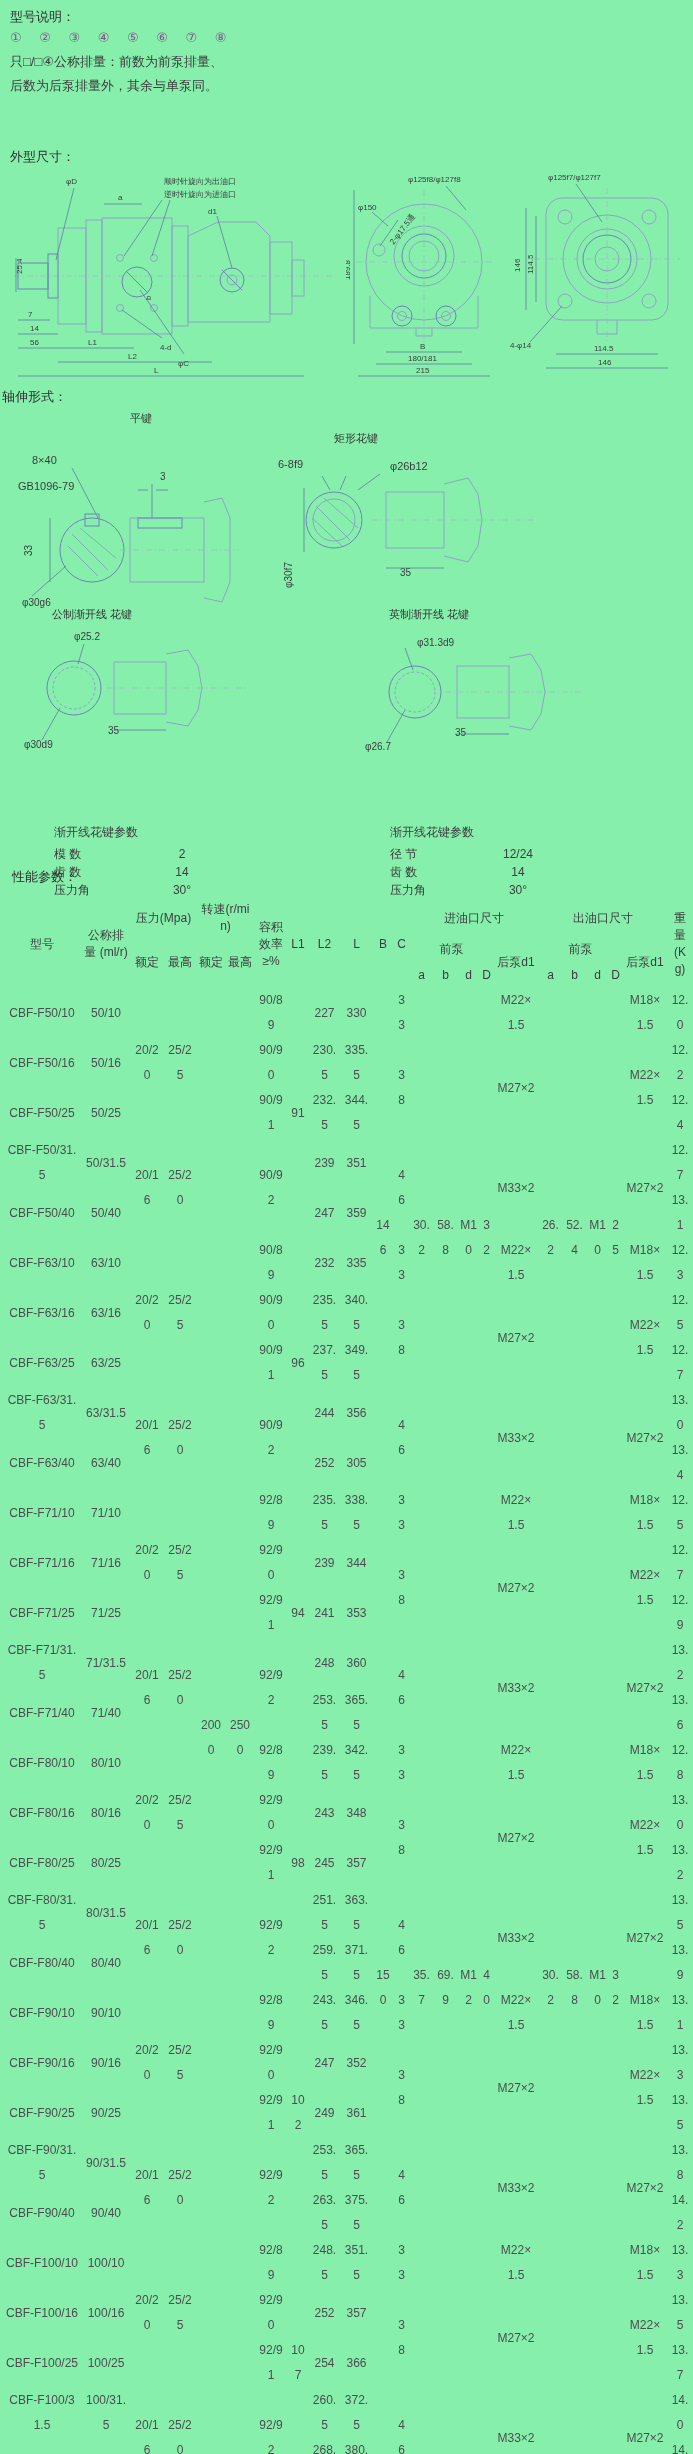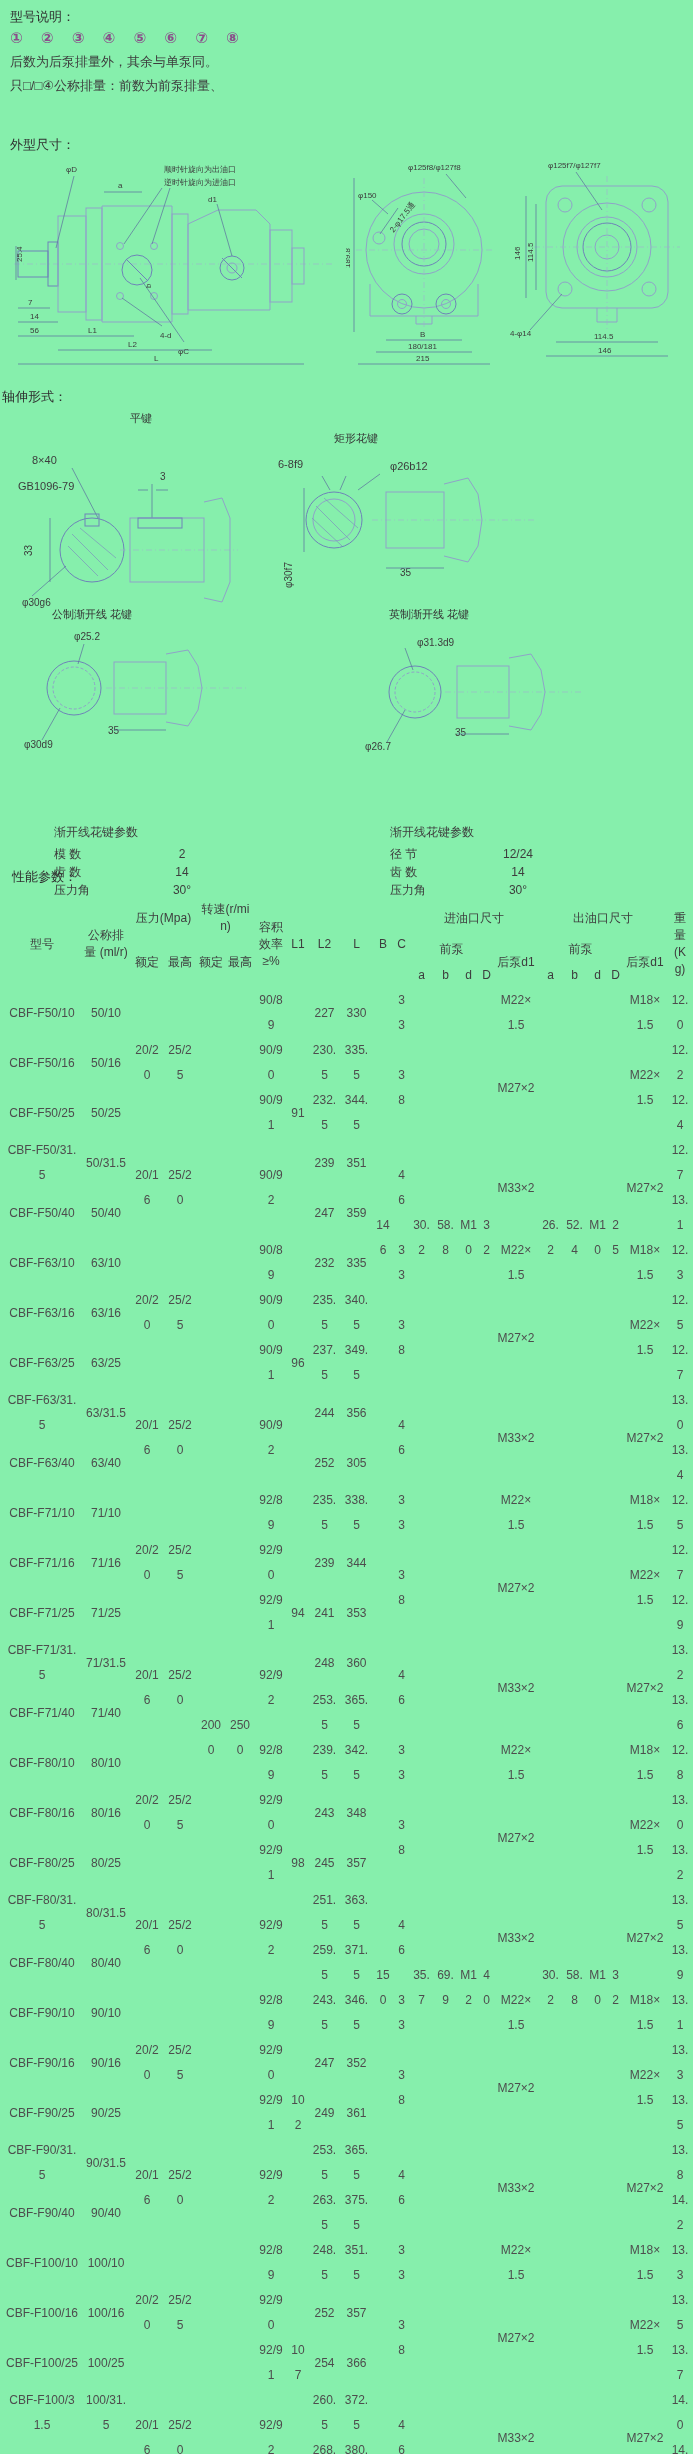--- a/index.html
+++ b/index.html
@@ -1,22 +1,22 @@
 <!DOCTYPE html>
 <html><head>
 <meta charset="utf-8">
 <style>
   html,body{margin:0;padding:0;background:#fff;}
   body{width:693px;font-family:"Liberation Sans","DejaVu Sans",sans-serif;color:#4a4a4a;}
   .page{position:relative;width:693px;height:2454px;overflow:hidden;background:#86efac;}
   .sec-title{font-size:13px;color:#2f2f2f;}
   .txtline{font-size:13px;color:#3d3d3d;line-height:24px;}
   .model-exp{position:absolute;left:10px;top:8px;width:560px;}
-  .circles{letter-spacing:7px;font-size:15px;font-weight:bold;}
-  .outline-sec{position:absolute;left:10px;top:136px;width:683px;height:236px;}
+  .circles{letter-spacing:7px;font-size:13px;}
+  .outline-sec{position:absolute;left:10px;top:148px;width:683px;height:236px;}
   .drawings{position:absolute;left:0;top:22px;width:683px;height:214px;}
   svg text{font-size:8px;fill:#3c3c3c;}
   svg .cap{font-size:11px;fill:#333;}
   svg{stroke-linecap:butt;}
   .ln{stroke:#8fa3c8;stroke-width:1;fill:none;}
   .ln2{stroke:#6e84b8;stroke-width:1;fill:none;}
   .dim{stroke:#5a6f9e;stroke-width:0.7;fill:none;}
   .cl{stroke:#9db0d0;stroke-width:0.6;stroke-dasharray:6 3 1 3;fill:none;}
   .hatch{stroke:#7d93bd;stroke-width:0.7;}
   .shaft-sec{position:absolute;left:2px;top:388px;width:683px;height:470px;}
@@ -36,22 +36,22 @@
   table.perf thead tr:nth-child(3) th{height:26px;}
 </style>
 </head>
 <body>
 
 <div class="page">
 
   <div class="model-exp">
     <div class="sec-title">型号说明：</div>
     <div class="txtline circles" style="color:#8a4f8a">① ② ③ ④ ⑤ ⑥ ⑦ ⑧</div>
+    <div class="txtline">只□/□④公称排量：前数为前泵排量、</div>
     <div class="txtline">后数为后泵排量外，其余与单泵同。</div>
-    <div class="txtline">只□/□④公称排量：前数为前泵排量、</div>
   </div>
 
   <div class="outline-sec">
     <div class="sec-title">外型尺寸：</div>
     <div class="drawings">
 
       <svg style="position:absolute;left:2px;top:0" width="330" height="214" viewBox="0 0 330 214">
         <line class="cl" x1="2" y1="106" x2="322" y2="106"></line>
         <rect class="ln2" x="6" y="93" width="30" height="26"></rect>
         <rect class="ln2" x="36" y="84" width="10" height="44"></rect>

